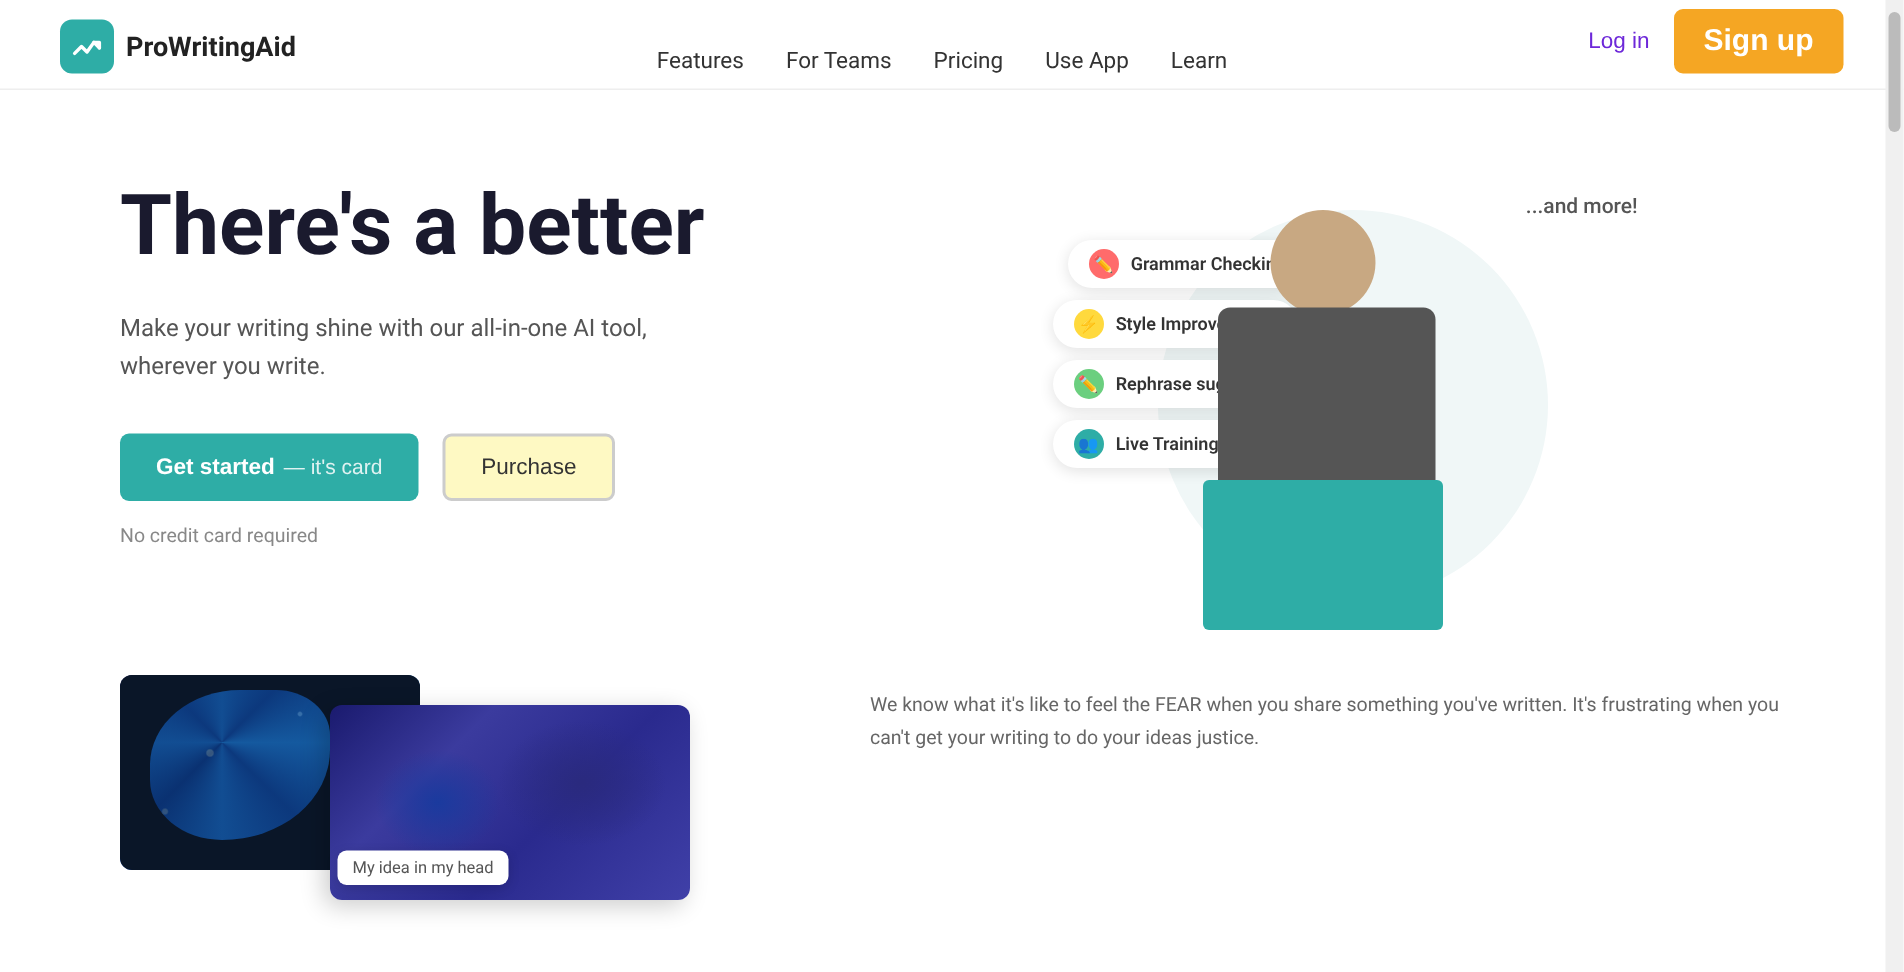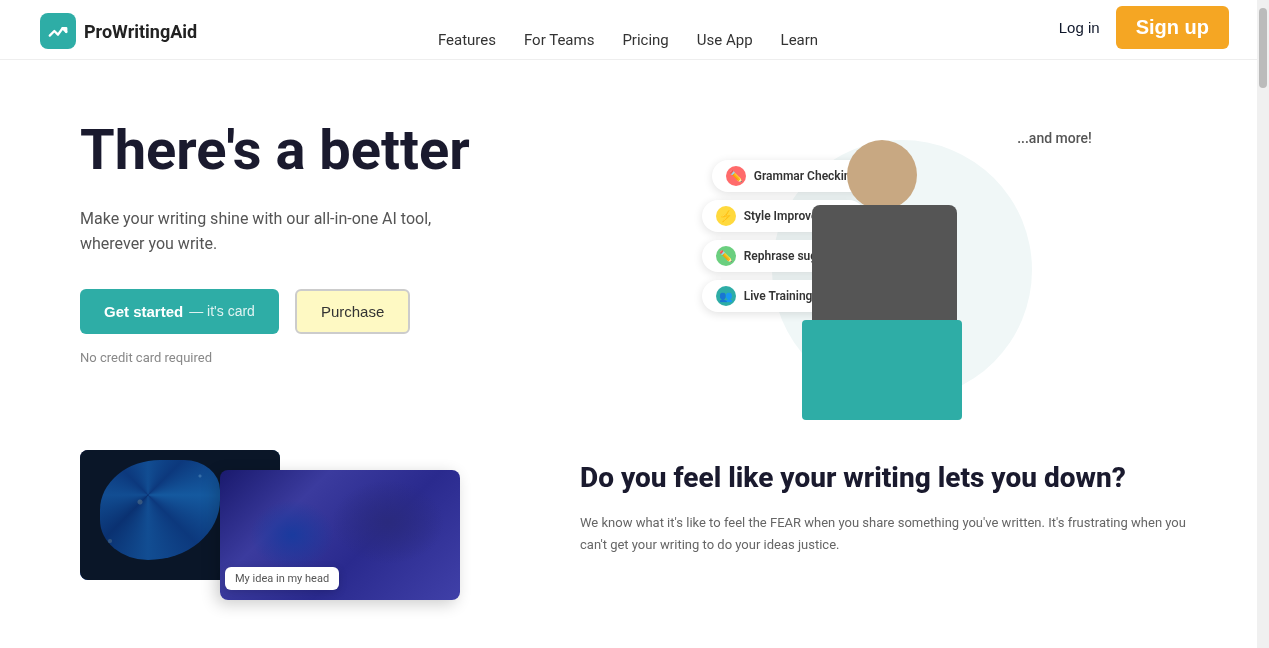--- a/index.html
+++ b/index.html
@@ -65,21 +65,21 @@
     }
 
     .nav-actions {
       display: flex;
       align-items: center;
       gap: 16px;
     }
 
     .btn-login {
       font-size: 15px;
-      color: #0f172a;
+      color: #6d28d9;
       cursor: pointer;
       background: none;
       border: none;
     }
 
     .btn-signup {
       background: #f5a623;
       color: #fff;
       border: none;
       border-radius: 6px;
@@ -491,22 +491,19 @@
 <section class="bottom-section">
   <div class="bottom-left">
     <div class="image-stack">
       <div class="img-back"></div>
       <div class="img-front"></div>
       <div class="img-tooltip">My idea in my head</div>
     </div>
   </div>
 
   <div class="bottom-right">
-    <h2 class="bottom-headline">
-      <span>Do you feel like your writing lets you down?</span>
-    </h2>
     <p class="bottom-text">We know what it's like to feel the FEAR when you share something you've written. It's frustrating when you can't get your writing to do your ideas justice.</p>
   </div>
 </section>
 
 <div class="scrollbar-area">
   <div class="scrollbar-thumb"></div>
 </div>
 
 </body></html>

